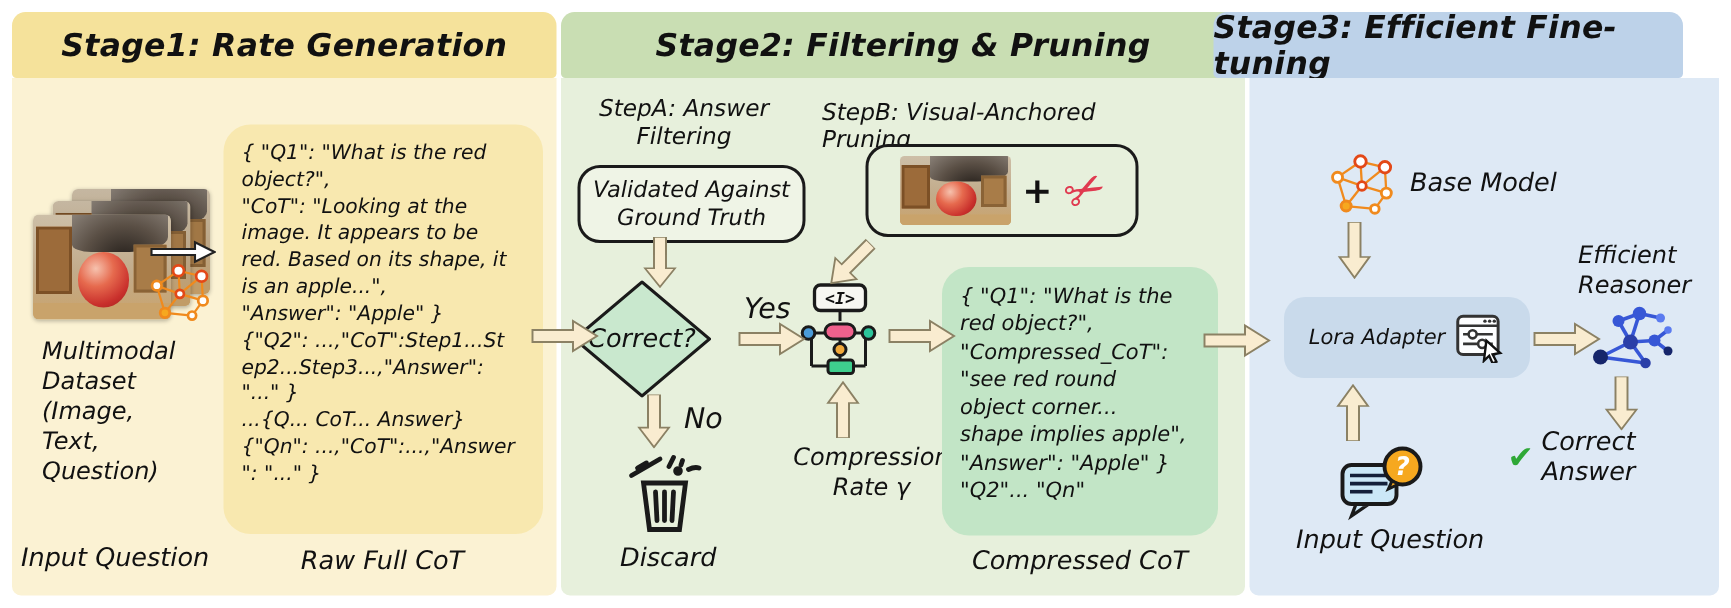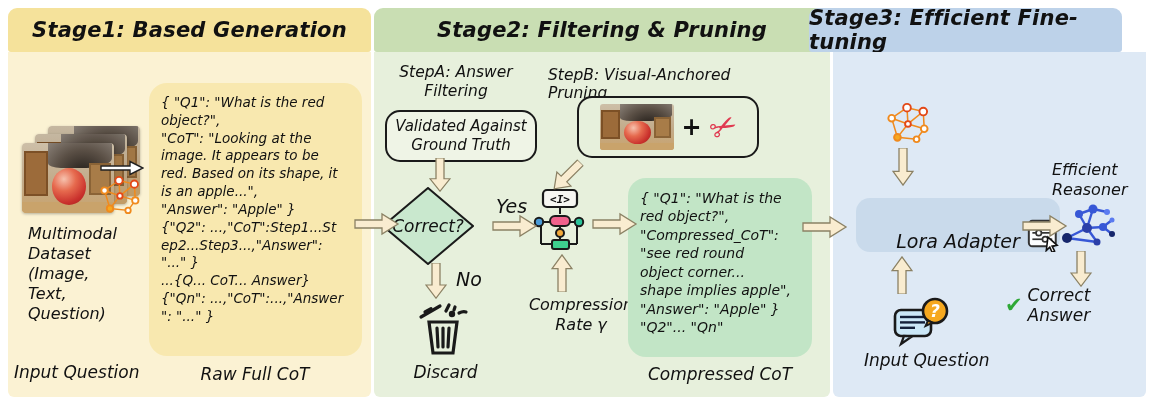--- a/index.html
+++ b/index.html
@@ -27,22 +27,22 @@
   .outline-box{border:2.5px solid #1a1a1a;border-radius:15px;box-sizing:border-box;
                display:flex;align-items:center;justify-content:center;}
   .barrow{position:absolute;width:46px;height:24px;}
   .barrow svg{display:block;width:100%;height:100%;}
   .rot90{transform:rotate(90deg);}
   .rot-90{transform:rotate(-90deg);}
   .rot135{transform:rotate(135deg);}
   .diamond-wrap{position:absolute;left:382px;top:187px;width:92px;height:78px;}
   .diamond-label{position:absolute;inset:0;display:flex;align-items:center;justify-content:center;
                  font-size:17px;}
-  .lorabox{background:var(--lora-box,#C9DAEB);border-radius:14px;display:flex;align-items:flex-end;
-           justify-content:center;gap:6px;font-size:19px;padding-left:40px;}
+  .lorabox{background:var(--lora-box,#C9DAEB);border-radius:14px;display:flex;align-items:center;
+           justify-content:center;gap:6px;font-size:14px;}
   .scene{position:relative;overflow:hidden;border-radius:3px;
          background:linear-gradient(180deg,#cdbfa8 0%,#c2ab8a 55%,#caa36b 100%);}
   .scene>div{position:absolute;}
   .sc-pot{left:28%;top:0;width:70%;height:36%;border-radius:0 0 40% 20%;
           background:radial-gradient(ellipse at 55% 130%,#1f1a16 0%,#5a4f45 55%,#8a8178 100%);}
   .sc-cab-l{left:2%;top:12%;width:26%;height:64%;background:#9c6b3a;box-shadow:inset 0 0 0 2px #7c5026;}
   .sc-cab-r{right:3%;top:28%;width:24%;height:46%;background:#a87c48;box-shadow:inset 0 0 0 2px #8a6336;}
   .sc-counter{left:0;bottom:0;width:100%;height:16%;background:#c9a36b;}
   .sc-apple{left:33%;top:36%;width:37%;height:52%;border-radius:50%;
             background:radial-gradient(circle at 35% 30%,#f6c2ae 0%,#e66a4e 35%,#c9302c 70%,#9c1d1a 100%);}
@@ -54,21 +54,21 @@
   .plus{font-size:24px;font-weight:bold;font-style:normal;}
   .check{color:var(--check-green,#2EA836);font-style:normal;font-size:21px;font-weight:bold;}
   .yesno{font-size:19px;font-weight:500;}
 </style>
 </head>
 <body>
 
 <div class="canvas">
 
   <div class="stage-header hdr1" style="left:8px;width:363px;">
-    <span>Stage1: Based Generation</span>
+    <span>Stage1: Rate Generation</span>
   </div>
   <div class="stage-body bod1" style="left:8px;width:363px;"></div>
 
   <div class="stage-header hdr2" style="left:374px;width:456px;">
     <span>Stage2: Filtering &amp; Pruning</span>
   </div>
   <div class="stage-body bod2" style="left:374px;width:456px;"></div>
 
   <div class="stage-header hdr3" style="left:809px;width:313px;">
     <span>Stage3: Efficient Fine-tuning</span>
@@ -261,20 +261,21 @@
       </g>
       <circle cx="23" cy="5" r="4" fill="#fff" stroke="#E34817" stroke-width="2"></circle>
       <circle cx="7" cy="16" r="3.5" fill="#fff" stroke="#F08A1D" stroke-width="2"></circle>
       <circle cx="40" cy="9" r="4" fill="#fff" stroke="#E34817" stroke-width="2"></circle>
       <circle cx="41" cy="27" r="3.5" fill="#fff" stroke="#F08A1D" stroke-width="2"></circle>
       <circle cx="24" cy="22" r="3" fill="#fff" stroke="#E34817" stroke-width="2"></circle>
       <circle cx="13" cy="36" r="3.5" fill="#F6A81F" stroke="#F08A1D" stroke-width="2"></circle>
       <circle cx="33" cy="38" r="3" fill="#fff" stroke="#F08A1D" stroke-width="2"></circle>
     </svg>
   </div>
+  <div class="abs cap17" style="left:940px;top:112px;width:110px;">Base Model</div>
 
   <div class="abs lorabox" style="left:856px;top:198px;width:164px;height:54px;">
     <span>Lora Adapter</span>
     <span style="display:inline-block;width:34px;height:34px;">
       <svg viewBox="0 0 24 24" width="34" height="34">
         <rect x="2" y="2" width="19" height="18" rx="2.5" fill="#FDFEFF" stroke="#333" stroke-width="1.4"></rect>
         <line x1="2" y1="6.5" x2="21" y2="6.5" stroke="#333" stroke-width="1.2"></line>
         <circle cx="14.8" cy="4.3" r="0.8" fill="#333"></circle>
           <circle cx="17" cy="4.3" r="0.8" fill="#333"></circle>
           <circle cx="19.2" cy="4.3" r="0.8" fill="#333"></circle>

